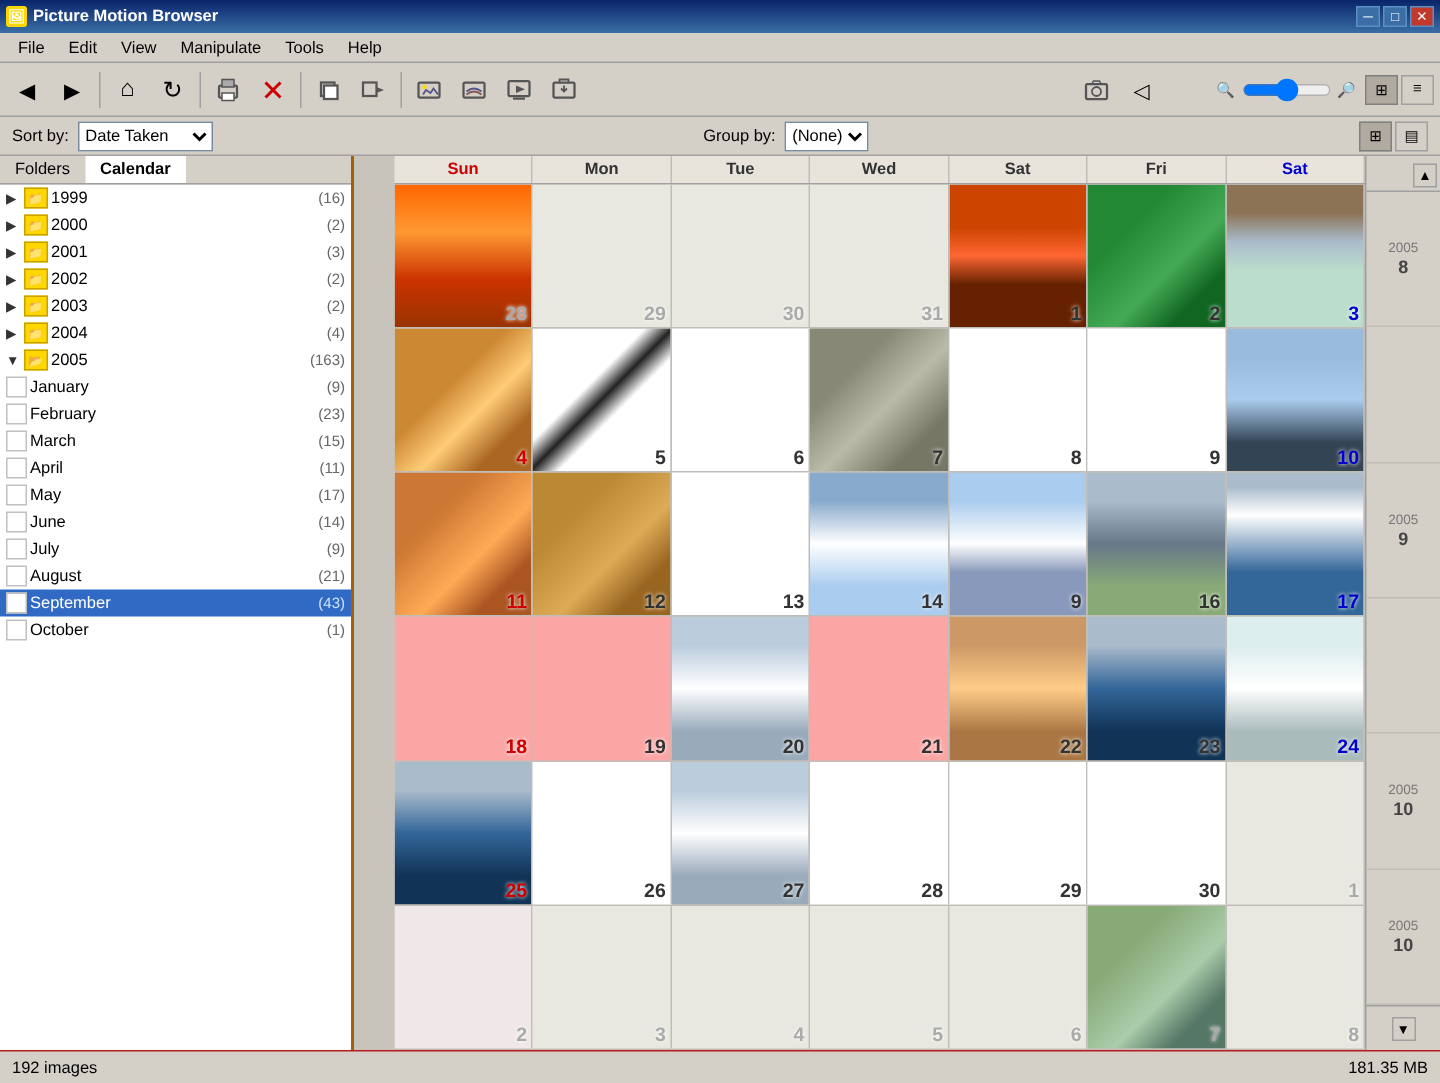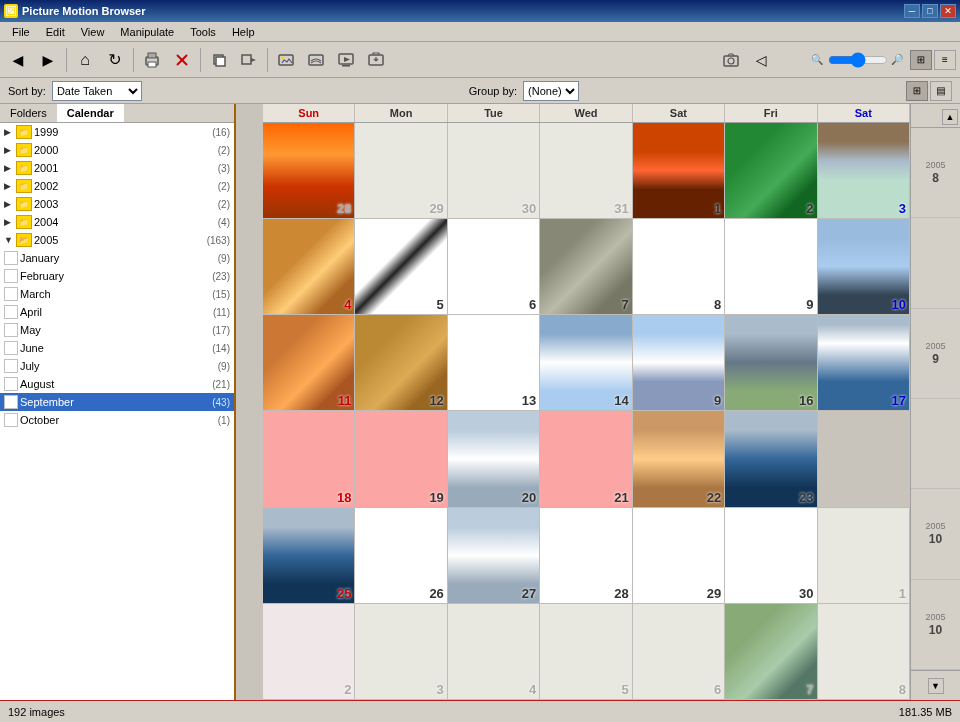--- a/index.html
+++ b/index.html
@@ -627,20 +627,24 @@
               <div class="day-num">21</div>
             </div>
             <div class="cal-cell selected-week">
               <div class="thumb-beach" style="width:100%;height:100%;"></div>
               <div class="day-num">22</div>
             </div>
             <div class="cal-cell selected-week">
               <div class="thumb-lake" style="width:100%;height:100%;"></div>
               <div class="day-num">23</div>
             </div>
+            <div class="cal-cell selected-week">
+              <div class="thumb-white-bird" style="width:100%;height:100%;"></div>
+              <div class="day-num saturday-num">24</div>
+            </div>
           </div>
 
           <div class="cal-row">
             <div class="cal-cell sunday">
               <div class="thumb-lake" style="width:100%;height:100%;"></div>
               <div class="day-num sunday-num">25</div>
             </div>
             <div class="cal-cell">
               <div class="day-num">26</div>
             </div>

